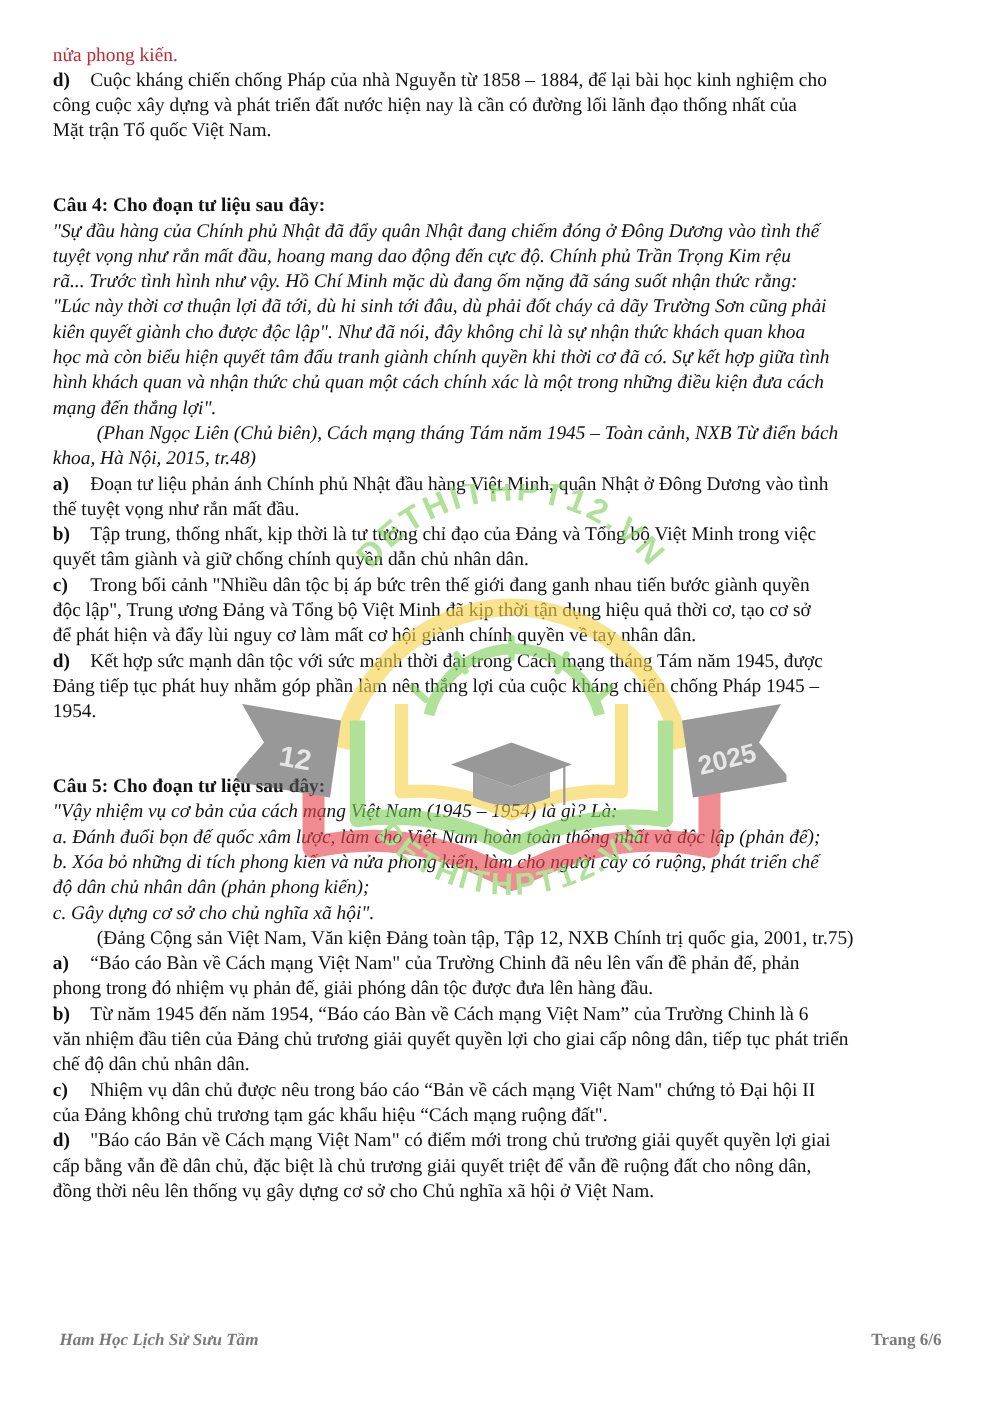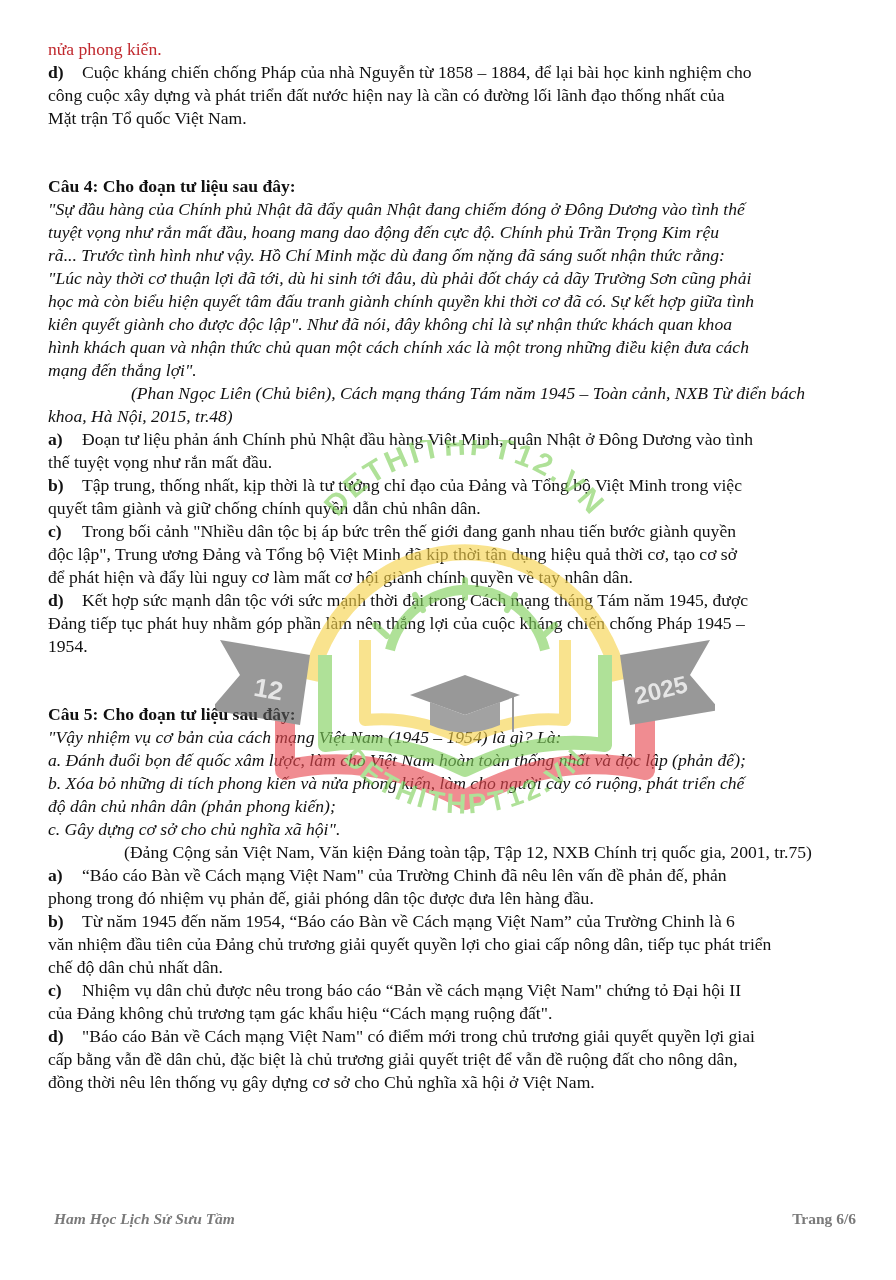--- a/index.html
+++ b/index.html
@@ -10,21 +10,21 @@
     }
     .page {
       position: absolute; left: 48px; top: 38px; width: 800px;
       font-size: 17.6px; line-height: 23px; z-index: 2;
     }
     .line { display: block; white-space: nowrap; }
     .red { color: #c0282d; }
     .bold { font-weight: bold; margin-top: 45px; }
     .it { font-style: italic; }
     .lbl { font-weight: bold; display: inline-block; width: 34px; }
-    .indent { padding-left: 40px; text-align: center; }
+    .indent { padding-left: 40px; }
     .right { text-align: left; }
     .footer {
       position: absolute; top: 1210px; left: 54px; right: 40px;
       font-size: 15.5px; color: #7a7a7a; font-weight: bold; z-index: 2;
       display: flex; justify-content: space-between;
     }
     .footer .left { font-style: italic; }
     .watermark {
       position: absolute; left: 215px; top: 440px; width: 500px; height: 400px;
       z-index: 3; pointer-events: none; opacity: 0.62;
@@ -42,22 +42,22 @@
     <span class="line">Mặt trận Tổ quốc Việt Nam.</span>
   </div>
 
   <div>
     <span class="line bold">Câu 4: Cho đoạn tư liệu sau đây:</span>
     <div class="it">
       <span class="line">"Sự đầu hàng của Chính phủ Nhật đã đẩy quân Nhật đang chiếm đóng ở Đông Dương vào tình thế</span>
       <span class="line">tuyệt vọng như rắn mất đầu, hoang mang dao động đến cực độ. Chính phủ Trần Trọng Kim rệu</span>
       <span class="line">rã... Trước tình hình như vậy. Hồ Chí Minh mặc dù đang ốm nặng đã sáng suốt nhận thức rằng:</span>
       <span class="line">"Lúc này thời cơ thuận lợi đã tới, dù hi sinh tới đâu, dù phải đốt cháy cả dãy Trường Sơn cũng phải</span>
+      <span class="line">kiên quyết giành cho được độc lập". Như đã nói, đây không chỉ là sự nhận thức khách quan khoa</span>
       <span class="line">học mà còn biểu hiện quyết tâm đấu tranh giành chính quyền khi thời cơ đã có. Sự kết hợp giữa tình</span>
-      <span class="line">kiên quyết giành cho được độc lập". Như đã nói, đây không chỉ là sự nhận thức khách quan khoa</span>
       <span class="line">hình khách quan và nhận thức chủ quan một cách chính xác là một trong những điều kiện đưa cách</span>
       <span class="line">mạng đến thắng lợi".</span>
     </div>
     <div class="it">
       <span class="line indent">(Phan Ngọc Liên (Chủ biên), Cách mạng tháng Tám năm 1945 – Toàn cảnh, NXB Từ điển bách</span>
       <span class="line right">khoa, Hà Nội, 2015, tr.48)</span>
     </div>
 
     <div>
       <span class="line"><span class="lbl">a)</span><span>Đoạn tư liệu phản ánh Chính phủ Nhật đầu hàng Việt Minh, quân Nhật ở Đông Dương vào  tình</span></span>
@@ -90,21 +90,21 @@
     </div>
     <span class="line indent">(Đảng Cộng sản Việt Nam, Văn kiện Đảng toàn tập, Tập 12, NXB Chính trị quốc gia, 2001, tr.75)</span>
 
     <div>
       <span class="line"><span class="lbl">a)</span><span>“Báo cáo Bàn về Cách mạng Việt Nam" của Trường Chinh đã nêu lên vấn đề phản đế, phản</span></span>
       <span class="line">phong trong đó nhiệm vụ phản đế, giải phóng dân tộc được đưa lên hàng đầu.</span>
     </div>
     <div>
       <span class="line"><span class="lbl">b)</span><span>Từ năm 1945 đến năm 1954, “Báo cáo Bàn về Cách mạng Việt Nam” của Trường Chinh là 6</span></span>
       <span class="line">văn nhiệm đầu tiên của Đảng chủ trương giải quyết quyền lợi cho giai cấp nông dân, tiếp tục phát triển</span>
-      <span class="line">chế độ dân chủ nhất dân.</span>
+      <span class="line">chế độ dân chủ nhân dân.</span>
     </div>
     <div>
       <span class="line"><span class="lbl">c)</span><span>Nhiệm vụ dân chủ được nêu trong báo cáo “Bản về cách mạng Việt Nam" chứng tỏ Đại hội II</span></span>
       <span class="line">của Đảng không chủ trương tạm gác khẩu hiệu “Cách mạng ruộng đất".</span>
     </div>
     <div>
       <span class="line"><span class="lbl">d)</span><span>"Báo cáo Bản về Cách mạng Việt Nam" có điểm mới trong chủ trương giải quyết quyền lợi giai</span></span>
       <span class="line">cấp bằng vẫn đề dân chủ, đặc biệt là chủ trương giải quyết triệt để vẫn đề ruộng đất cho nông dân,</span>
       <span class="line">đồng thời nêu lên thống vụ gây dựng cơ sở cho Chủ nghĩa xã hội ở Việt Nam.</span>
     </div>

